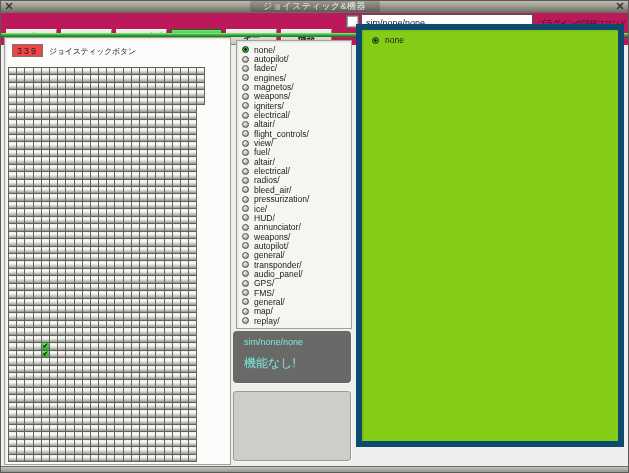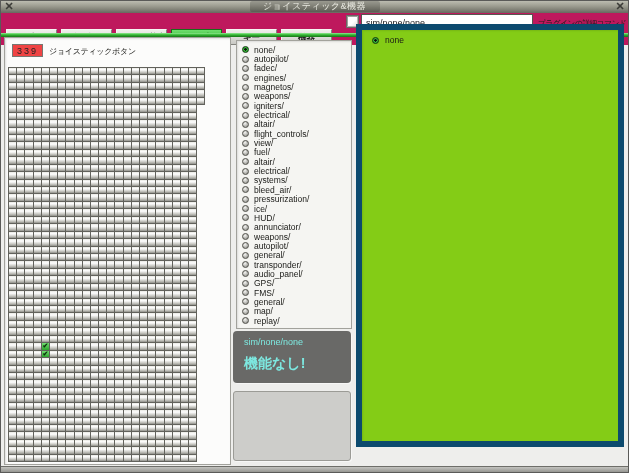--- a/index.html
+++ b/index.html
@@ -117,21 +117,21 @@
   }
   .cat-label{font-size:8.5px;color:#191916;margin-left:5px;white-space:nowrap;}
 
   .info-box{
     position:absolute;left:233px;top:331px;width:118px;height:52px;box-sizing:border-box;
     background:#696967;border:1px solid #59595
 7;border-radius:4px;
     box-shadow:1px 1px 0 rgba(255,255,255,0.55);
   }
   .info-cmd{position:absolute;left:11px;top:6px;font-size:9px;}
-  .info-status{position:absolute;left:11px;top:24px;font-size:14px;font-weight:bold;}
+  .info-status{position:absolute;left:11px;top:24px;font-size:12px;font-weight:normal;}
 
   .empty-box{
     position:absolute;left:233px;top:391px;width:118px;height:70px;box-sizing:border-box;
     background:#cdcdca;border:1px solid #9b9b96;border-radius:3px;
     box-shadow:1px 1px 0 rgba(255,255,255,0.55);
   }
 
   
   .right-panel{
     position:absolute;left:356px;top:24px;width:268px;height:423px;box-sizing:border-box;
@@ -1461,21 +1461,21 @@
     <div class="cat-row">
       <span class="radio"></span>
       <span class="cat-label">altair/</span>
     </div>
     <div class="cat-row">
       <span class="radio"></span>
       <span class="cat-label">electrical/</span>
     </div>
     <div class="cat-row">
       <span class="radio"></span>
-      <span class="cat-label">systems/</span>
+      <span class="cat-label">radios/</span>
     </div>
     <div class="cat-row">
       <span class="radio"></span>
       <span class="cat-label">bleed_air/</span>
     </div>
     <div class="cat-row">
       <span class="radio"></span>
       <span class="cat-label">pressurization/</span>
     </div>
     <div class="cat-row">

